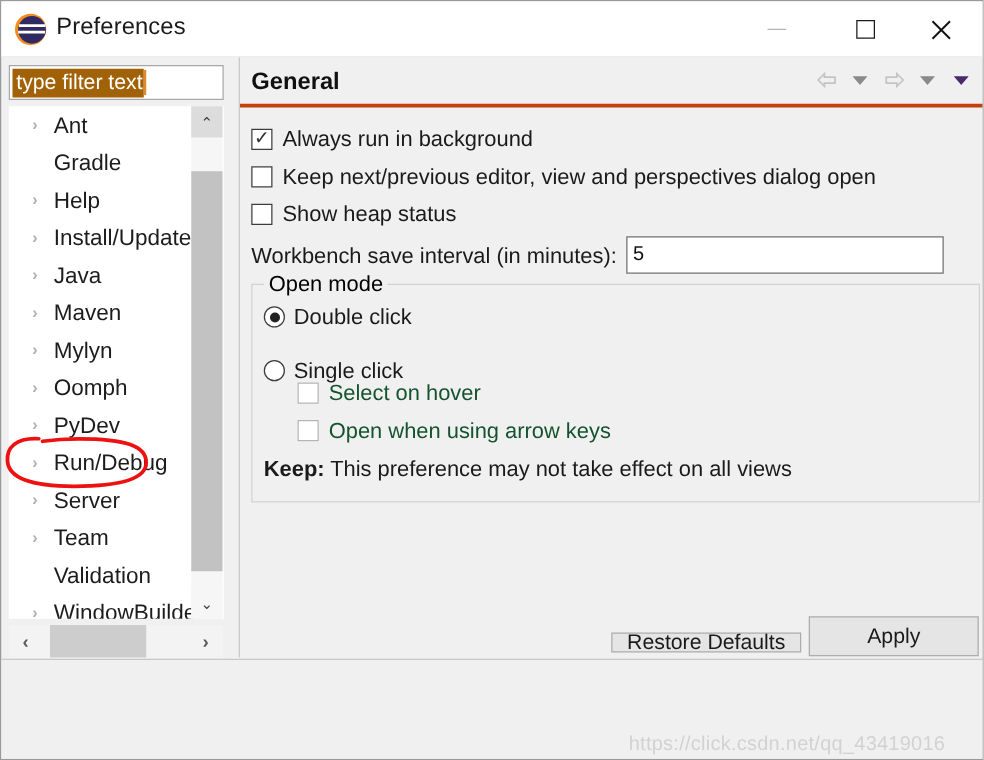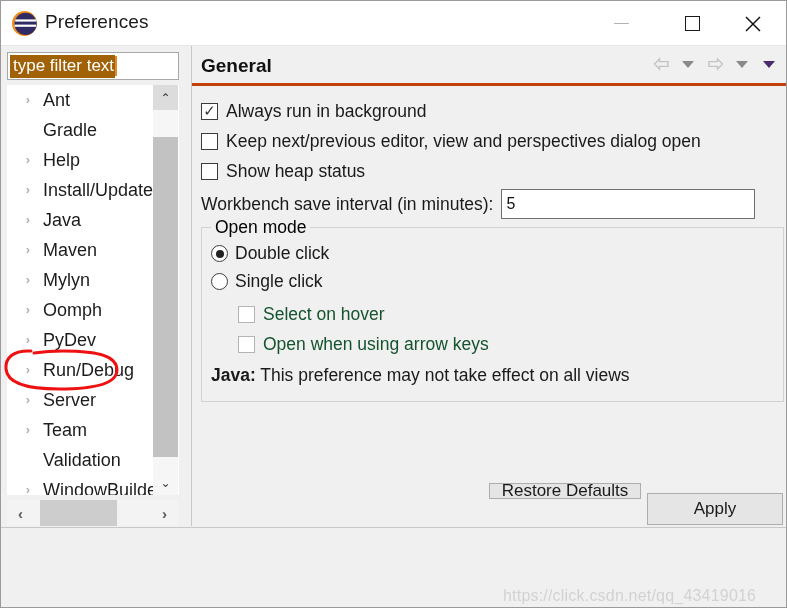--- a/index.html
+++ b/index.html
@@ -172,34 +172,34 @@
     position: absolute; left: 9px; top: -11px; background: #f0f0f0;
     padding: 0 4px; font-size: 17.5px; color: #000000;
   }
   .radio {
     width: 17px; height: 17px; border: 1.5px solid #3c3c3c; border-radius: 50%;
     background: #fff; display: inline-flex; align-items: center; justify-content: center;
     margin-right: 7px; flex: none;
   }
   .radio .dot { width: 8px; height: 8px; border-radius: 50%; background: #222; }
   #r-double { position:absolute; left: 9px; top: 15px; display:flex; align-items:center; }
-  #r-single { position:absolute; left: 9px; top: 43px; display:flex; align-items:center; }
+  #r-single { position:absolute; left: 9px; top: 58px; display:flex; align-items:center; }
   #r-hover  { position:absolute; left: 36px; top: 76px; display:flex; align-items:center; }
   #r-arrow  { position:absolute; left: 36px; top: 106px; display:flex; align-items:center; }
   #note-row { position:absolute; left: 9px; top: 137px; font-size: 17.5px; color: #1a1a1a; white-space: nowrap; }
   #note-row b { font-weight: bold; }
 
   
   .btn {
     background: #e5e5e5; border: 1px solid #adadad;
     font-size: 17px; color: #1a1a1a;
     display: flex; align-items: center; justify-content: center;
     cursor: default; font-family: "Liberation Sans", sans-serif;
   }
-  #btn-restore { position: absolute; left: 297px; top: 437px; width: 152px; height: 16px; }
+  #btn-restore { position: absolute; left: 297px; top: 460px; width: 152px; height: 16px; }
   #btn-apply   { position: absolute; left: 455px; top: 447px; width: 136px; height: 32px; }
 
   #footer {
     position: absolute; left: 0; top: 526px; width: 787px; height: 82px;
     background: #f0f0f0; border-top: 1px solid #c8c8c8;
   }
 
   #watermark {
     position: absolute; left: 502px; top: 586px;
     font-size: 16px; color: #d2d2d2; white-space: nowrap;
@@ -346,21 +346,21 @@
       <div id="r-hover">
         <span class="chk dim"></span>
         <span class="lbldim">Select on hover</span>
       </div>
       <div id="r-arrow">
         <span class="chk dim"></span>
         <span class="lbldim">Open when using arrow keys</span>
       </div>
 
       <div id="note-row">
-        <b>Java:</b>
+        <b>Keep:</b>
         <span>This preference may not take effect on all views</span>
       </div>
     </div>
 
     <div class="btn" id="btn-restore">Restore Defaults</div>
     <div class="btn" id="btn-apply">Apply</div>
   </div>
 
   <div id="footer">
     

